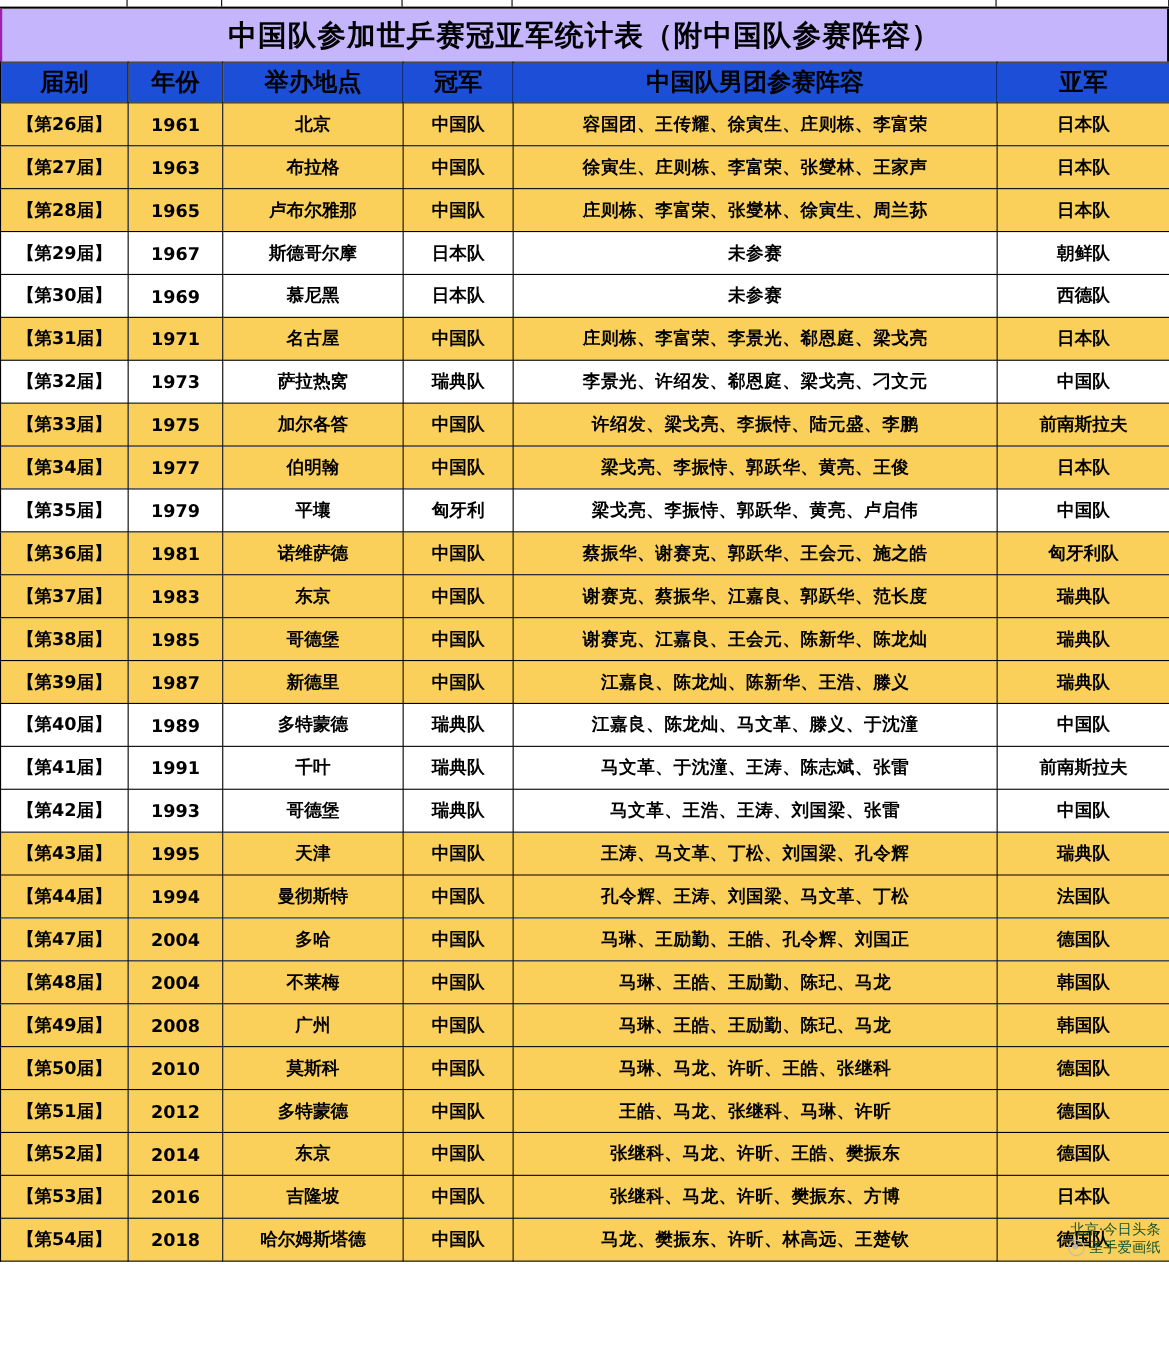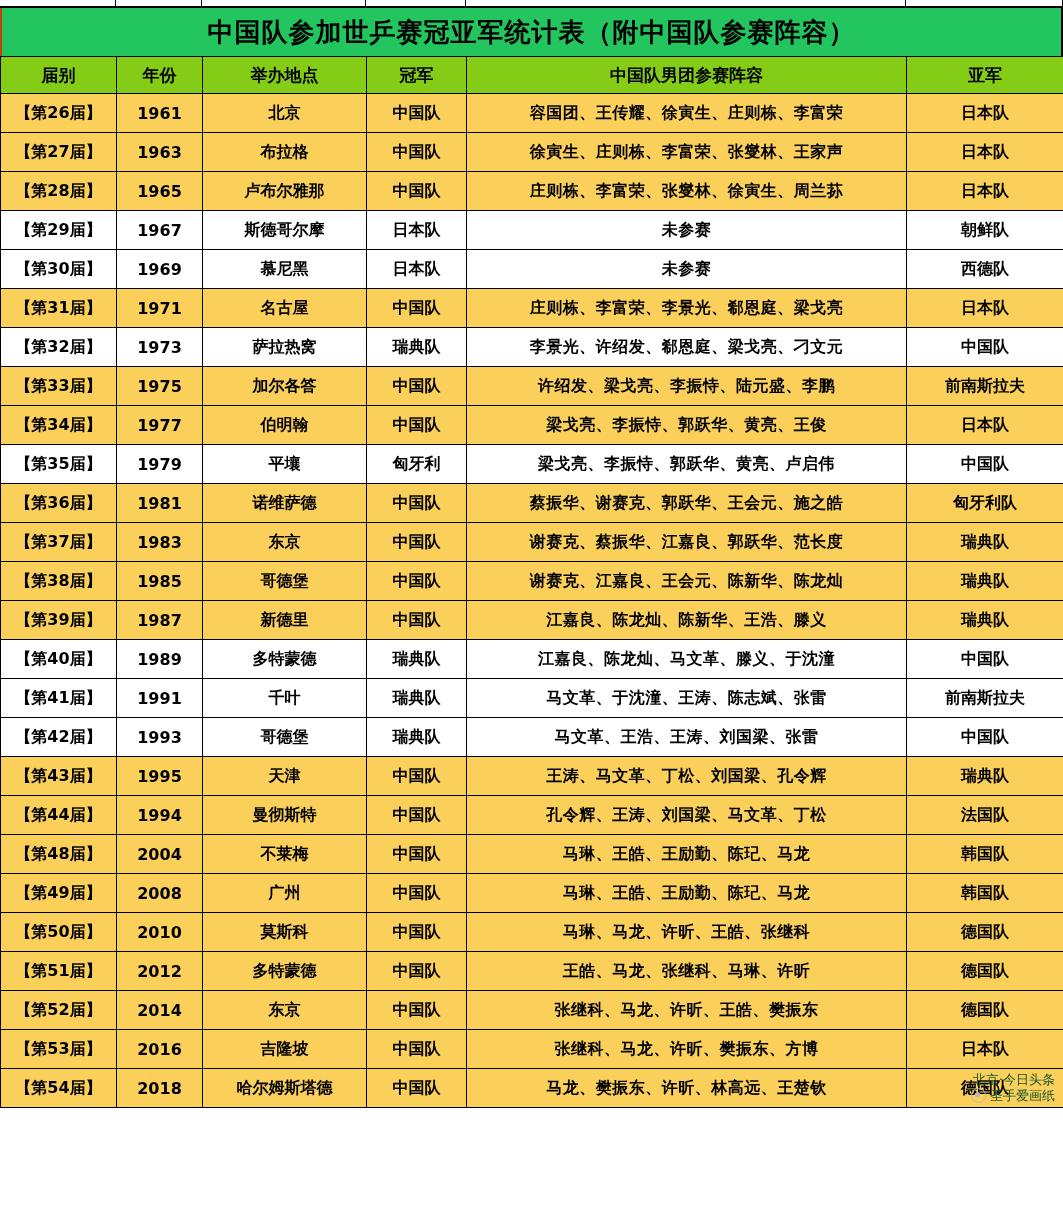--- a/index.html
+++ b/index.html
@@ -28,24 +28,24 @@
   }
   .top-sliver .cell {
     border-right: 1px solid #000;
     box-sizing: border-box;
   }
   .title-bar {
     height: 48px;
     display: flex;
     align-items: center;
     justify-content: center;
-    border-left: 2px solid #c2410c;
+    border-left: 2px solid #a21caf;
     border-right: 2px solid #000;
     box-sizing: border-box;
-    background: #22c55e;
+    background: #c4b5fd;
   }
   .title-text {
     font-size: 26px;
     font-weight: bold;
     letter-spacing: 1px;
     font-family: "DejaVu Sans", "Liberation Sans", sans-serif;
   }
   table.stats {
     border-collapse: collapse;
     table-layout: fixed;
@@ -58,22 +58,22 @@
     font-size: 16px;
     font-weight: bold;
     padding: 0;
     height: 38px;
     font-family: "DejaVu Sans", "Liberation Sans", sans-serif;
     white-space: nowrap;
     overflow: hidden;
   }
   table.stats thead th {
     height: 36px;
-    font-size: 17px;
-    background: #84cc16;
+    font-size: 22px;
+    background: #1d4ed8;
   }
   col.c-edition { width: 116px; }
   col.c-year    { width: 86px; }
   col.c-place   { width: 164px; }
   col.c-champ   { width: 100px; }
   col.c-lineup  { width: 440px; }
   col.c-runner  { width: 157px; }
 
   td.highlight {
     background: #fbd05a;
@@ -309,20 +309,28 @@
         </tr>
         <tr>
           <td class="edition highlight">【第44届】</td>
           <td class="year highlight">1994</td>
           <td class="place highlight">曼彻斯特</td>
           <td class="champ highlight">中国队</td>
           <td class="lineup highlight">孔令辉、王涛、刘国梁、马文革、丁松</td>
           <td class="runner highlight">法国队</td>
         </tr>
         <tr>
+          <td class="edition highlight">【第47届】</td>
+          <td class="year highlight">2004</td>
+          <td class="place highlight">多哈</td>
+          <td class="champ highlight">中国队</td>
+          <td class="lineup highlight">马琳、王励勤、王皓、孔令辉、刘国正</td>
+          <td class="runner highlight">德国队</td>
+        </tr>
+        <tr>
           <td class="edition highlight">【第48届】</td>
           <td class="year highlight">2004</td>
           <td class="place highlight">不莱梅</td>
           <td class="champ highlight">中国队</td>
           <td class="lineup highlight">马琳、王皓、王励勤、陈玘、马龙</td>
           <td class="runner highlight">韩国队</td>
         </tr>
         <tr>
           <td class="edition highlight">【第49届】</td>
           <td class="year highlight">2008</td>

